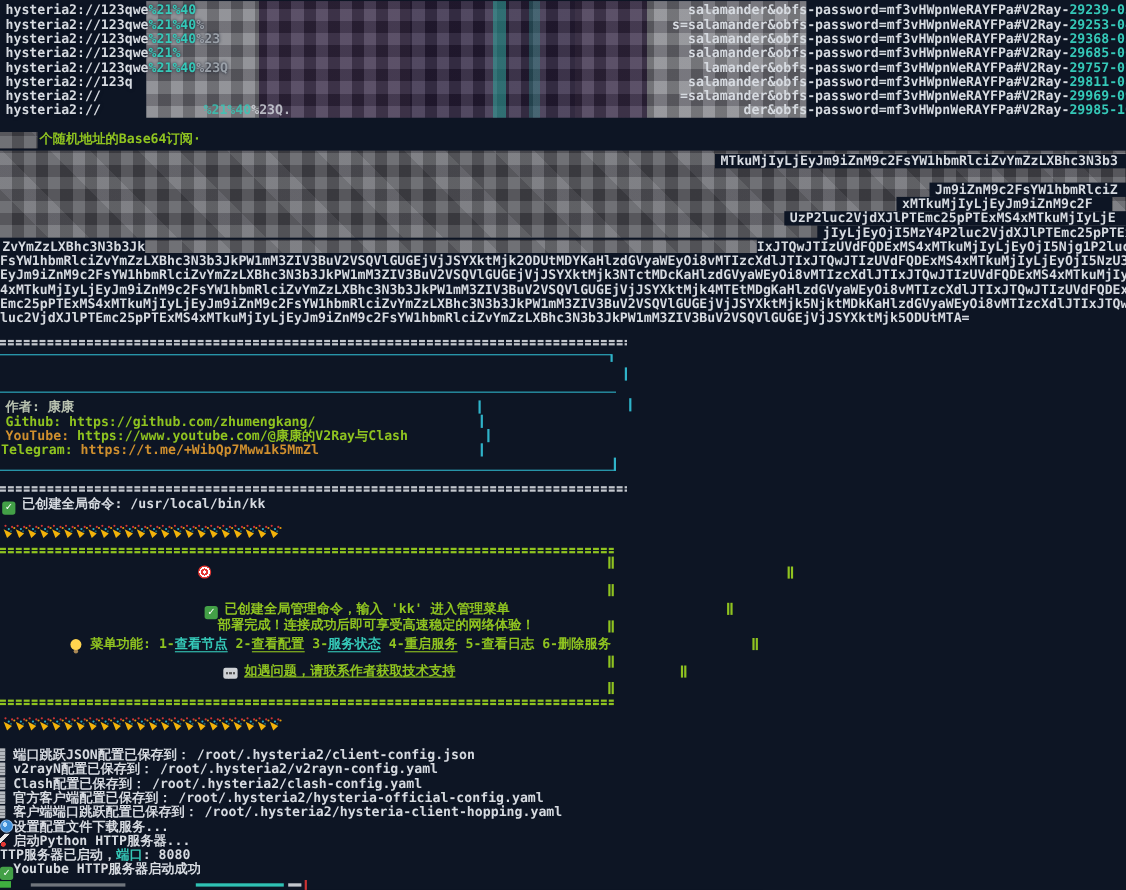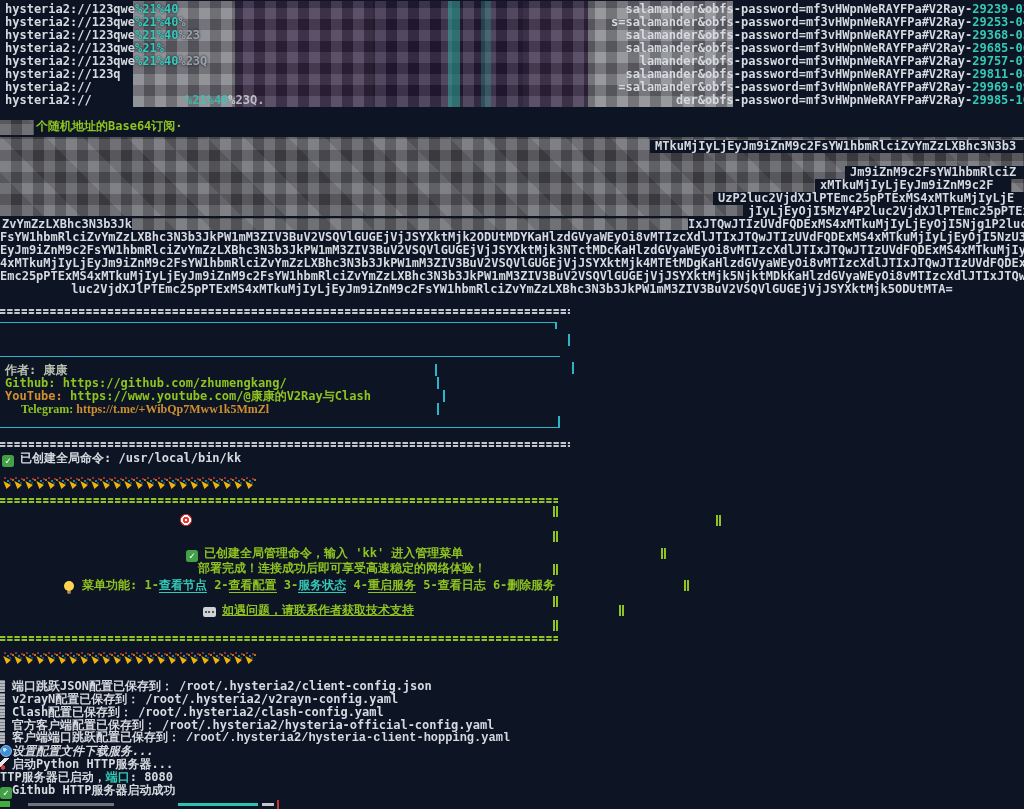--- a/index.html
+++ b/index.html
@@ -3,21 +3,21 @@
 <meta charset="utf-8">
 <style>
   html,body{margin:0;padding:0;background:#0d1524;}
   .screen{
     position:relative;width:1024px;height:809px;background:#0d1524;overflow:hidden;
     font-family:"DejaVu Sans Mono","Liberation Mono",monospace;
     font-weight:700;font-size:12px;line-height:13px;color:#d6dae0;
   }
   .line{position:absolute;left:0;width:1024px;height:13px;white-space:nowrap;z-index:3;}
   .abs{position:absolute;white-space:nowrap;}
-  .wh{color:#d6dae0;text-align:center;} .cy{color:#35c9b8;} .gr{color:#8fc320;} .or{color:#cf8f2e;}
+  .wh{color:#d6dae0;} .cy{color:#35c9b8;} .gr{color:#8fc320;} .or{color:#cf8f2e;}
   .dim{color:#9aa0a8;} .pale{color:#b9c2b0;} .bx{color:#2fb3c9;}
   .u{border-bottom:1px solid currentColor;}
   .tail{position:absolute;right:-6px;top:0;}
   .pfx{position:absolute;left:5px;top:0;text-shadow:0 0 3px #0d1524;}
   
   .mosaic{position:absolute;z-index:1;
     background:
       repeating-linear-gradient(90deg,rgba(255,255,255,.10) 0 11px,rgba(0,0,0,.16) 11px 22px),
       repeating-linear-gradient(0deg,rgba(255,255,255,.08) 0 11px,rgba(8,4,14,.20) 11px 22px),
       repeating-linear-gradient(45deg,rgba(0,0,0,.10) 0 31px,rgba(255,255,255,.06) 31px 57px),
@@ -149,21 +149,21 @@
   </div>
   <div class="line" style="top:364px">
     <span class="abs pale" style="left:5px;">作者: 康康</span>
     <span class="vbar1" style="left:435px;top:0;"></span>
   </div>
   <div class="line" style="top:390px">
     <span class="abs" style="left:5px;"><span class="or">YouTube:</span> <span class="gr">https://www.youtube.com/@康康的V2Ray与Clash</span></span>
     <span class="vbar1" style="left:443px;top:0;"></span>
   </div>
   <div class="line" style="top:403px">
-    <span class="abs" style="left:21px;font-family:Liberation Serif, serif;"><span class="gr">Telegram:</span> <span class="or">https://t.me/+WibQp7Mww1k5MmZl</span></span>
+    <span class="abs" style="left:1px;"><span class="gr">Telegram:</span> <span class="or">https://t.me/+WibQp7Mww1k5MmZl</span></span>
     <span class="vbar1" style="left:437px;top:0;"></span>
   </div>
   <div class="vbar1" style="left:558px;top:416px;"></div>
   <div class="hline" style="left:0;top:427px;width:560px;"></div>
 
   <div class="sep sep-w" style="left:0;top:442px;width:570px;"></div>
   <div class="line" style="top:452px">
     <span class="abs" style="left:2px;top:0;"><span class="ico e-check"></span></span>
     <span class="abs wh" style="left:20px;"><span>已创建全局命令: </span><span>/usr/local/bin/kk</span></span>
   </div>
@@ -260,36 +260,36 @@
       <div class="line" style="top: 706px;">
         <span class="abs" style="left: 0px; top: 0px;"><span class="ico e-clip"></span></span>
         <span class="abs wh" style="left: 12px;"><span class="wh">Clash配置已保存到：</span><span class="wh" style="margin-left:6px;">/root/.hysteria2/clash-config.yaml</span></span>
       </div>
       <div class="line" style="top: 719px;">
         <span class="abs" style="left: 0px; top: 0px;"><span class="ico e-clip"></span></span>
         <span class="abs wh" style="left: 12px;"><span class="wh">官方客户端配置已保存到：</span><span class="wh" style="margin-left:6px;margin-top:27px;">/root/.hysteria2/hysteria-official-config.yaml</span></span>
       </div>
       <div class="line" style="top: 732px;">
         <span class="abs" style="left: 0px; top: 0px;"><span class="ico e-clip"></span></span>
-        <span class="abs wh" style="left: 12px; font-family: Liberation Mono, monospace;"><span class="wh">客户端端口跳跃配置已保存到：</span><span class="wh" style="margin-left:6px;">/root/.hysteria2/hysteria-client-hopping.yaml</span></span>
+        <span class="abs wh" style="left: 12px;"><span class="wh">客户端端口跳跃配置已保存到：</span><span class="wh" style="margin-left:6px;">/root/.hysteria2/hysteria-client-hopping.yaml</span></span>
       </div>
       <div class="line" style="top: 745px;">
         <span class="abs" style="left: 0px; top: 0px;"><span class="ico e-globe"></span></span>
-        <span class="abs wh" style="left: 12px; font-style: italic;"><span class="wh">设置配置文件下载服务...</span><span class="wh" style="margin-left:6px;"></span></span>
+        <span class="abs wh" style="left: 12px;"><span class="wh">设置配置文件下载服务...</span><span class="wh" style="margin-left:6px;"></span></span>
       </div>
       <div class="line" style="top: 758px;">
         <span class="abs" style="left: 0px; top: 0px;"><span class="ico e-rocket"></span></span>
         <span class="abs wh" style="left: 12px;"><span class="wh">启动Python HTTP服务器...</span><span class="wh" style="margin-left:6px;"></span></span>
       </div>
       <div class="line" style="top: 771px;">
         <span class="abs wh" style="left: 0px;"><span class="wh">TTP服务器已启动，</span><span class="cy">端口</span><span class="wh">: 8080</span></span>
       </div>
       <div class="line" style="top: 784px;">
         <span class="abs" style="left: 0px; top: 0px;"><span class="ico e-check"></span></span>
-        <span class="abs wh" style="left: 12px;"><span class="wh">Github HTTP服务器启动成功</span><span class="wh" style="margin-left:6px;"></span></span>
+        <span class="abs wh" style="left: 12px;"><span class="wh">YouTube HTTP服务器启动成功</span><span class="wh" style="margin-left:6px;"></span></span>
       </div>
     </div>
 
   <div class="sliver" style="left:0;top:801px;width:10px;height:6px;background:#3fae3f;"></div>
   <div class="sliver" style="left:28px;top:803px;width:86px;height:3px;background:#70757c;"></div>
   <div class="sliver" style="left:178px;top:803px;width:80px;height:3px;background:#2fc2b4;"></div>
   <div class="sliver" style="left:262px;top:803px;width:12px;height:3px;background:#c3c7cd;"></div>
   <div class="sliver" style="left:277px;top:800px;width:2px;height:9px;background:#c33;"></div>
 </div>
 

